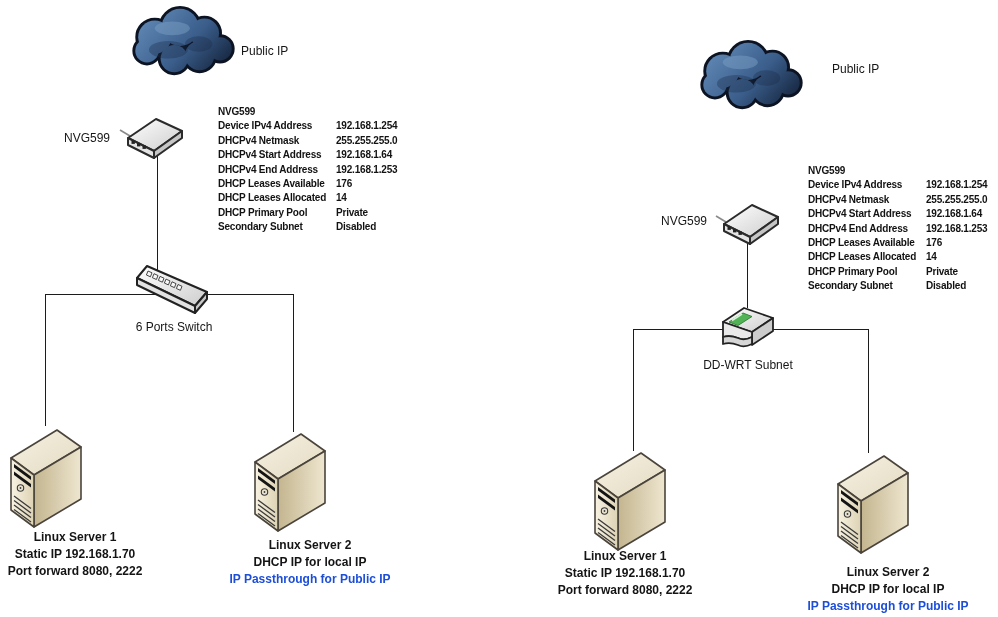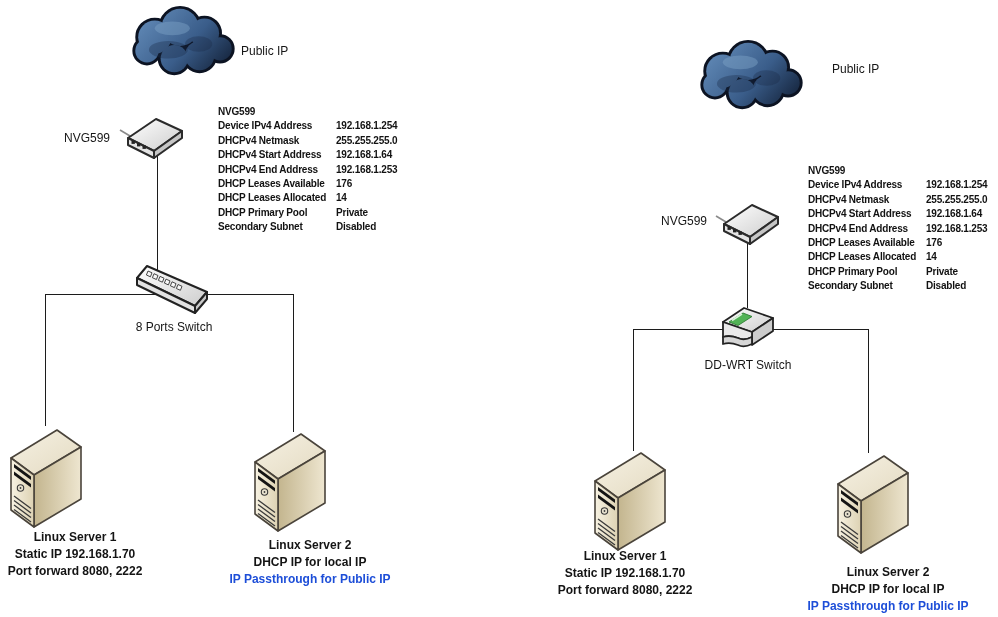--- a/index.html
+++ b/index.html
@@ -170,21 +170,21 @@
       <span>14</span>
     <span>DHCP Primary Pool</span>
       <span>Private</span>
     <span>Secondary Subnet</span>
       <span>Disabled</span>
   </div>
 
   <svg class="abs" style="left:133px;top:263px" width="82" height="58">
       <use href="#sym-switch"></use>
     </svg>
-  <div class="lbl ctr" style="left:174px;top:320px">8 Ports Switch</div>
+  <div class="lbl ctr" style="left:174px;top:320px">6 Ports Switch</div>
 
   <svg class="abs" style="left:9px;top:424px" width="76" height="106">
       <use href="#sym-server"></use>
     </svg>
   <div class="srv-labels" style="left:75px;top:529px">
     <div>Linux Server 1</div>
     <div>Static IP 192.168.1.70</div>
     <div>Port forward 8080, 2222</div>
   </div>
 
@@ -223,21 +223,21 @@
       <span>14</span>
     <span>DHCP Primary Pool</span>
       <span>Private</span>
     <span>Secondary Subnet</span>
       <span>Disabled</span>
   </div>
 
   <svg class="abs" style="left:716px;top:303px" width="64" height="50">
       <use href="#sym-router"></use>
     </svg>
-  <div class="lbl ctr" style="left:748px;top:358px">DD-WRT Switch</div>
+  <div class="lbl ctr" style="left:748px;top:358px">DD-WRT Subnet</div>
 
   <svg class="abs" style="left:593px;top:447px" width="76" height="106">
       <use href="#sym-server"></use>
     </svg>
   <div class="srv-labels" style="left:625px;top:548px">
     <div>Linux Server 1</div>
     <div>Static IP 192.168.1.70</div>
     <div>Port forward 8080, 2222</div>
   </div>
 

